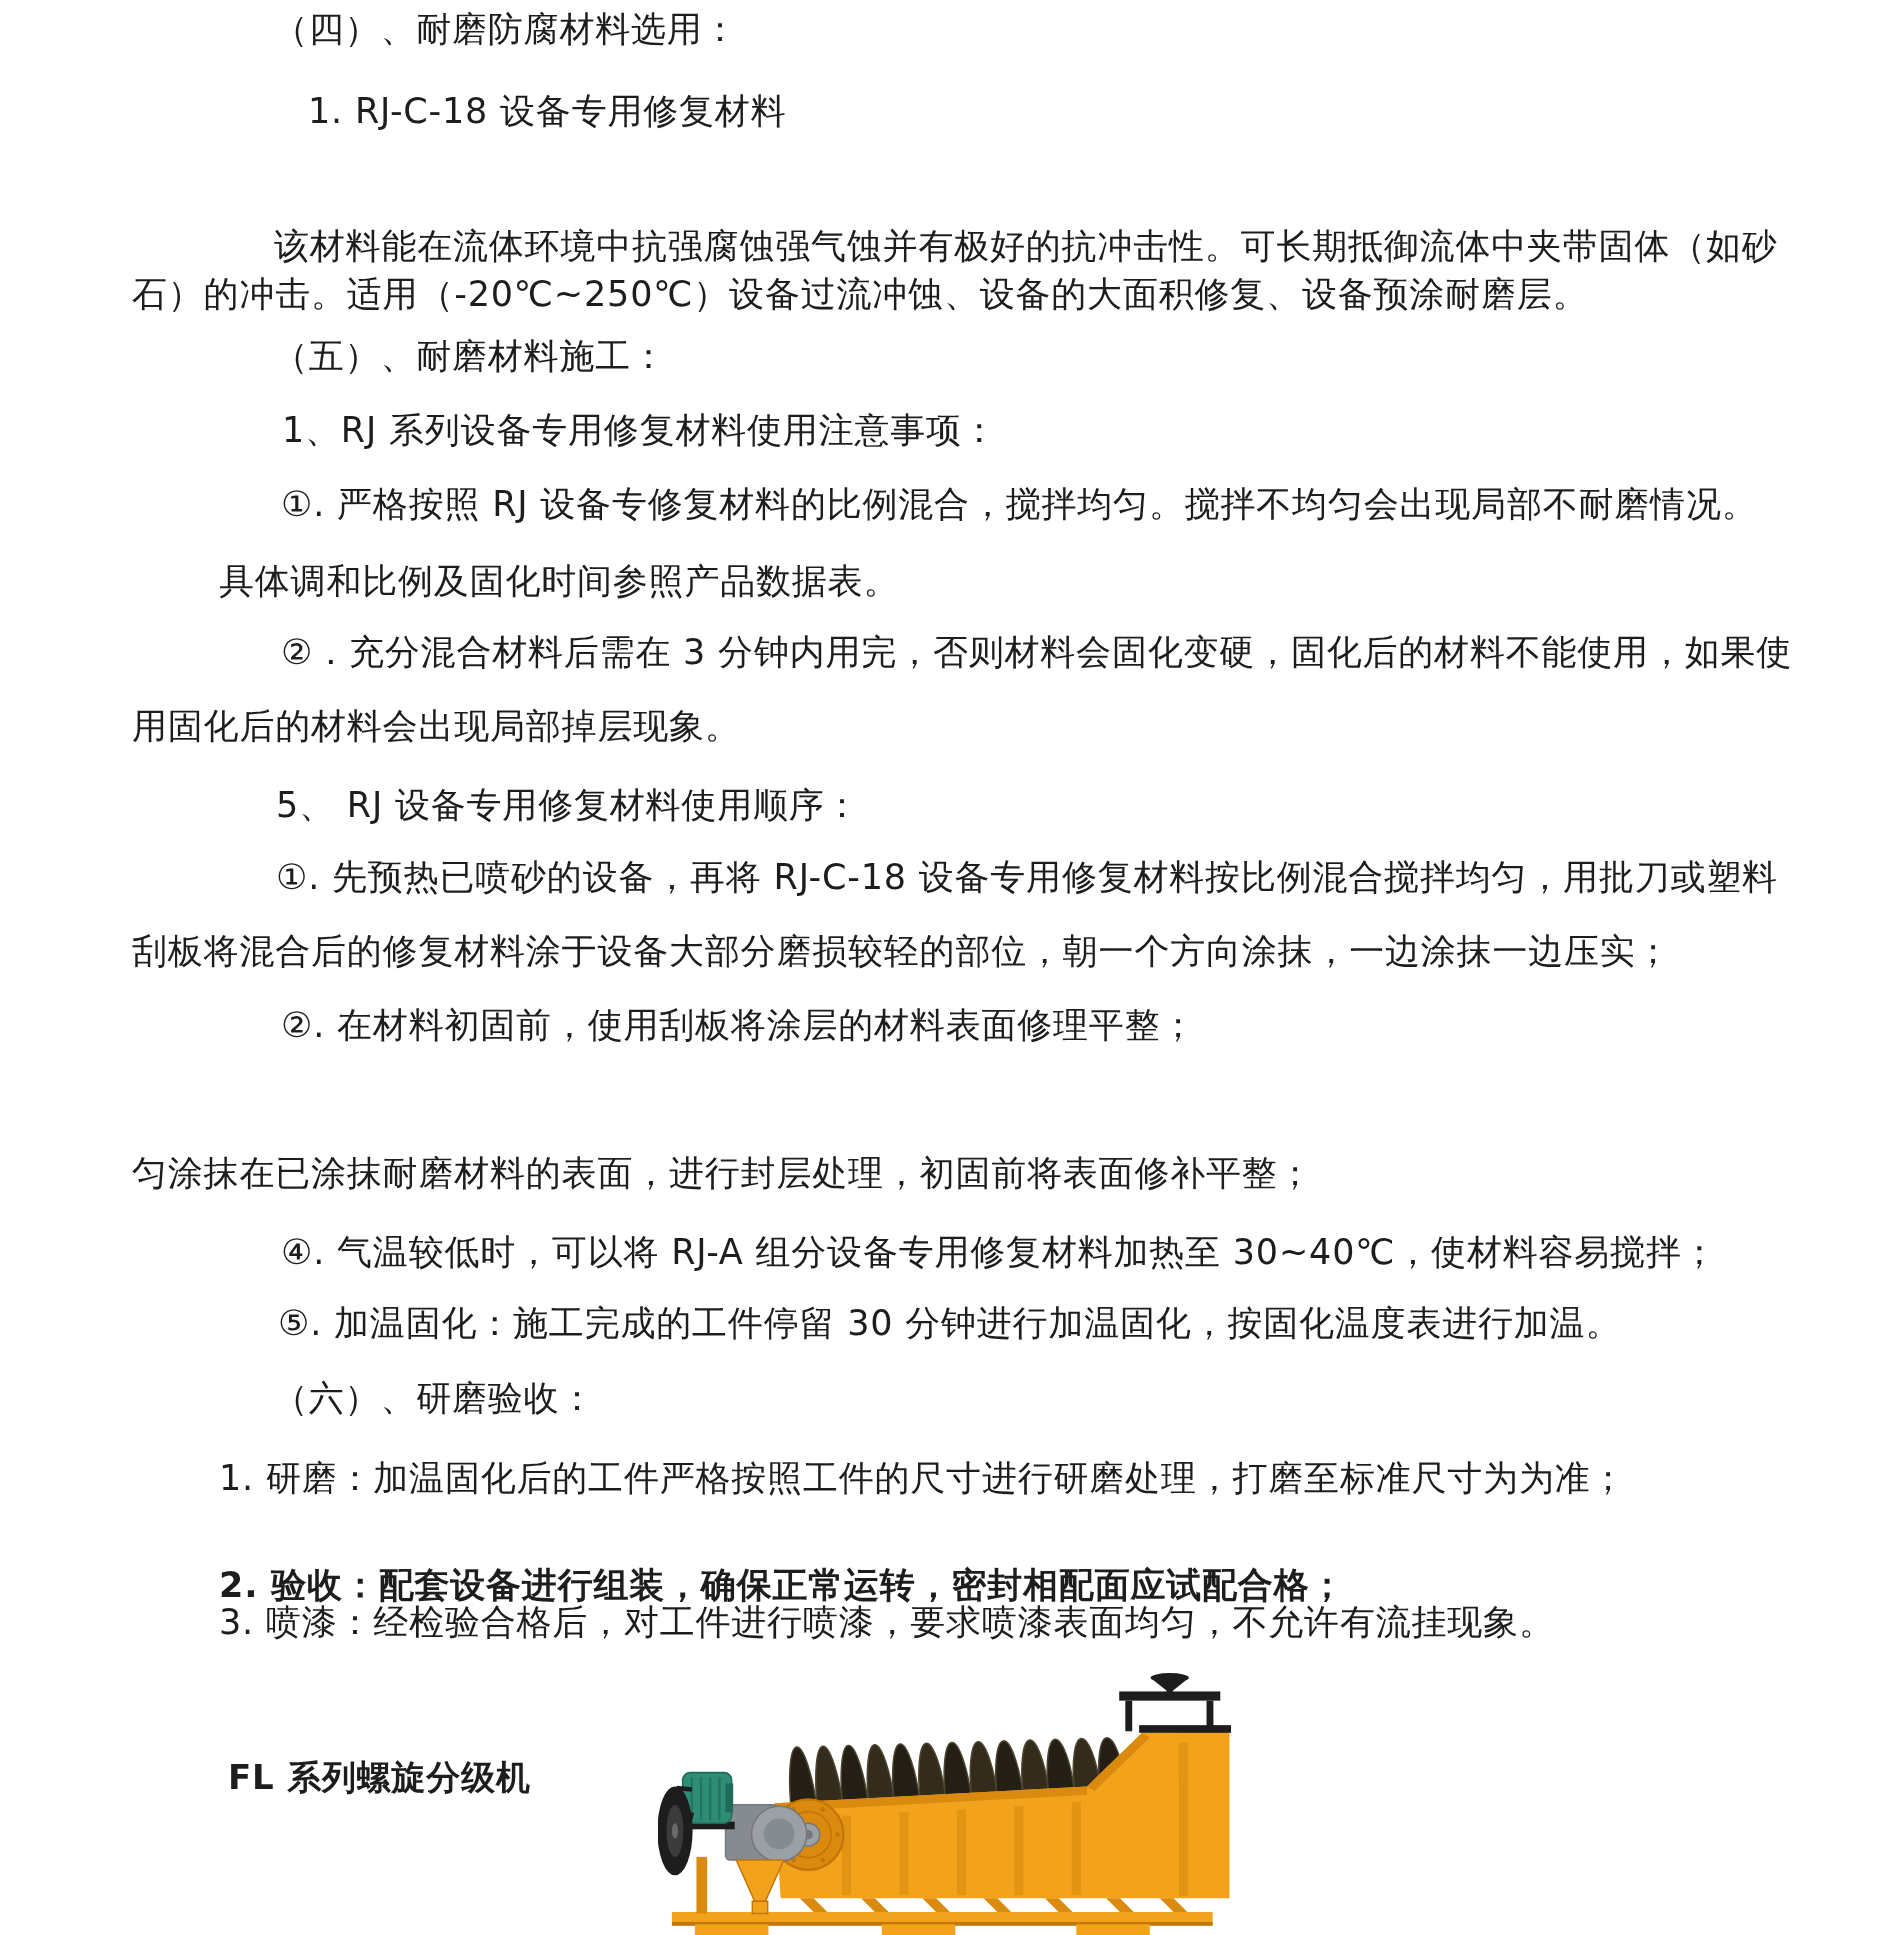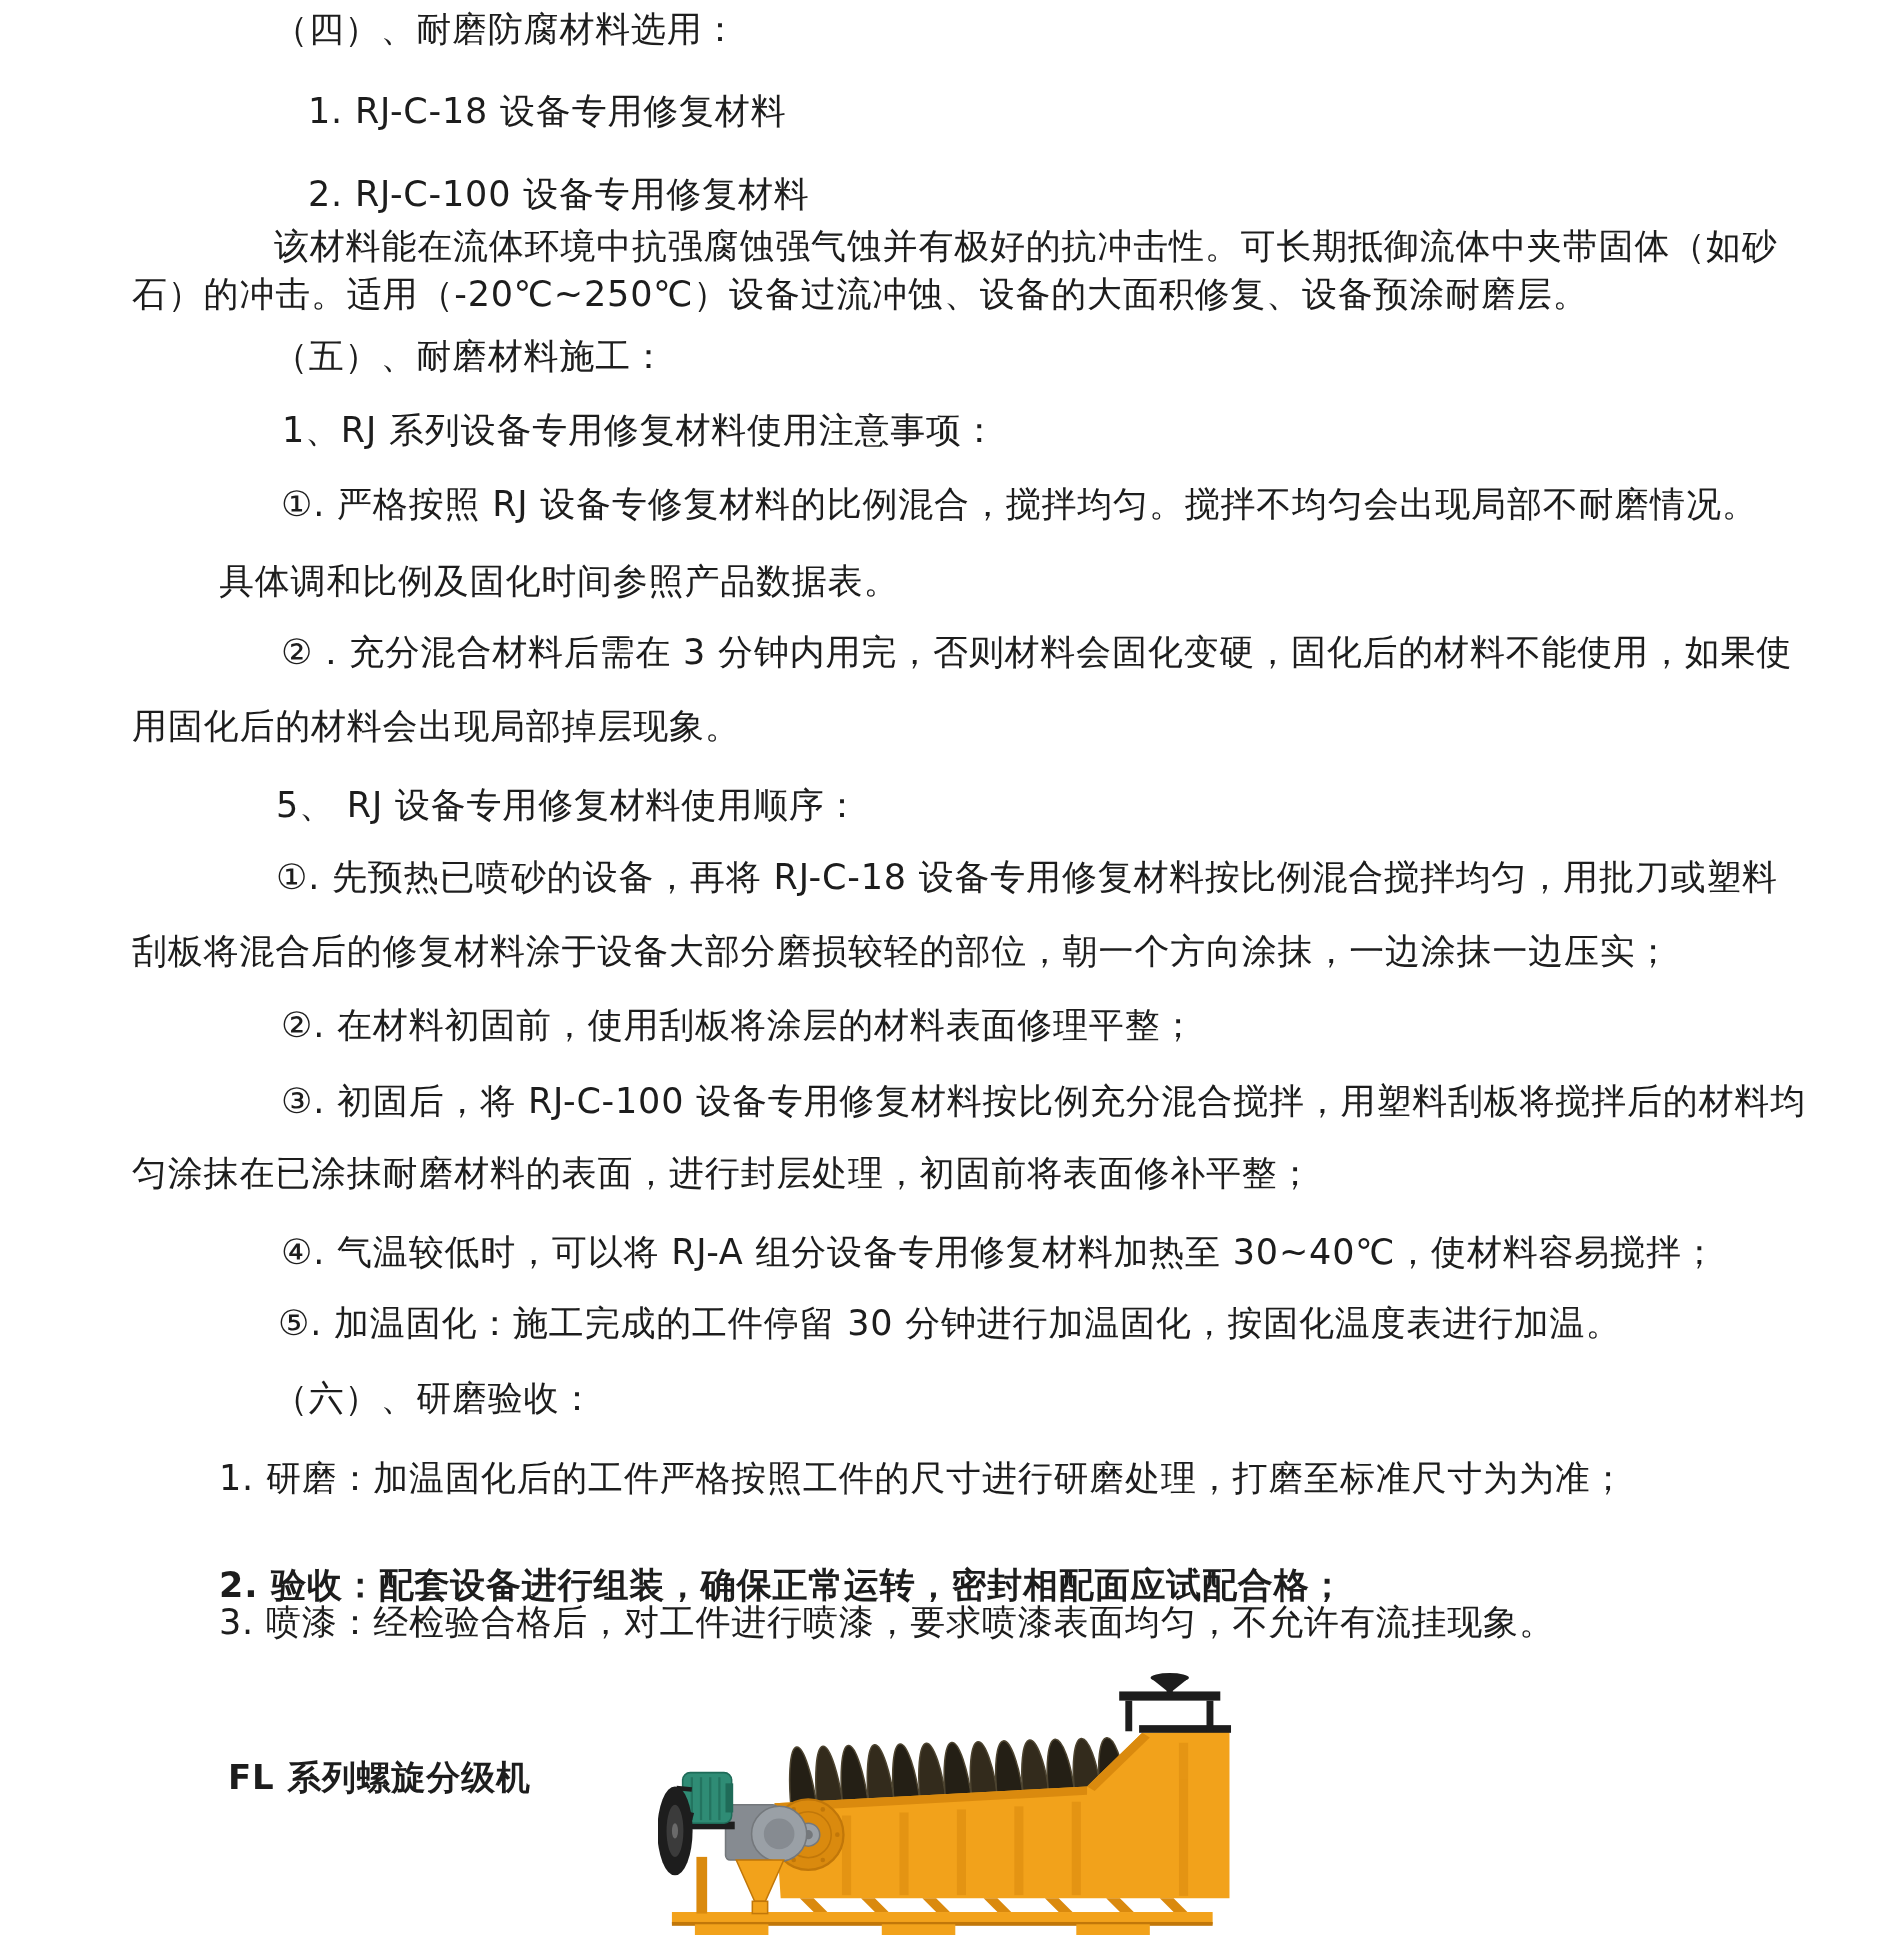--- a/index.html
+++ b/index.html
@@ -28,34 +28,32 @@
   }
   .figure svg{display:block;width:100%;height:100%;}
 </style>
 </head>
 <body>
 
 <div class="page">
 
   <div class="ln" style="top:7.7px;left:273px">（四）、耐磨防腐材料选用：</div>
   <div class="ln" style="top:90px;left:308px">1. RJ-C-18 设备专用修复材料</div>
-  <div class="ln" style="top:173px;left:308px">2. RJ-C-100 设备专用修复材料</div>
   <div class="ln" style="top:225px;left:274px">该材料能在流体环境中抗强腐蚀强气蚀并有极好的抗冲击性。可长期抵御流体中夹带固体（如砂</div>
   <div class="ln" style="top:273px;left:132px">石）的冲击。适用（-20℃~250℃）设备过流冲蚀、设备的大面积修复、设备预涂耐磨层。</div>
   <div class="ln" style="top:335px;left:273px">（五）、耐磨材料施工：</div>
   <div class="ln" style="top:409px;left:282px">1、RJ 系列设备专用修复材料使用注意事项：</div>
   <div class="ln" style="top:560px;left:219px">具体调和比例及固化时间参照产品数据表。</div>
   <div class="ln" style="top:483px;left:281px">①. 严格按照 RJ 设备专修复材料的比例混合，搅拌均匀。搅拌不均匀会出现局部不耐磨情况。</div>
   <div class="ln" style="top:631px;left:281px">②．充分混合材料后需在 3 分钟内用完，否则材料会固化变硬，固化后的材料不能使用，如果使</div>
   <div class="ln" style="top:705px;left:132px">用固化后的材料会出现局部掉层现象。</div>
   <div class="ln" style="top:784px;left:276px">5、 RJ 设备专用修复材料使用顺序：</div>
   <div class="ln" style="top:856px;left:276px">①. 先预热已喷砂的设备，再将 RJ-C-18 设备专用修复材料按比例混合搅拌均匀，用批刀或塑料</div>
   <div class="ln" style="top:930px;left:132px">刮板将混合后的修复材料涂于设备大部分磨损较轻的部位，朝一个方向涂抹，一边涂抹一边压实；</div>
   <div class="ln" style="top:1004px;left:281px">②. 在材料初固前，使用刮板将涂层的材料表面修理平整；</div>
-  <div class="ln" style="top:1080px;left:281px">③. 初固后，将 RJ-C-100 设备专用修复材料按比例充分混合搅拌，用塑料刮板将搅拌后的材料均</div>
   <div class="ln" style="top:1152px;left:132px">匀涂抹在已涂抹耐磨材料的表面，进行封层处理，初固前将表面修补平整；</div>
   <div class="ln" style="top:1231px;left:281px">④. 气温较低时，可以将 RJ-A 组分设备专用修复材料加热至 30~40℃，使材料容易搅拌；</div>
   <div class="ln" style="top:1302px;left:278px">⑤. 加温固化：施工完成的工件停留 30 分钟进行加温固化，按固化温度表进行加温。</div>
   <div class="ln" style="top:1377px;left:273px">（六）、研磨验收：</div>
   <div class="ln" style="top:1457px;left:219px">1. 研磨：加温固化后的工件严格按照工件的尺寸进行研磨处理，打磨至标准尺寸为为准；</div>
   <div class="ln bold" style="top:1528px;left:219px">2. 验收：配套设备进行组装，确保正常运转，密封相配面应试配合格；</div>
   <div class="ln" style="top:1601px;left:219px">3. 喷漆：经检验合格后，对工件进行喷漆，要求喷漆表面均匀，不允许有流挂现象。</div>
   <div class="ln caption" style="top:1756px;left:228px">FL 系列螺旋分级机</div>
 
   <div class="figure">

